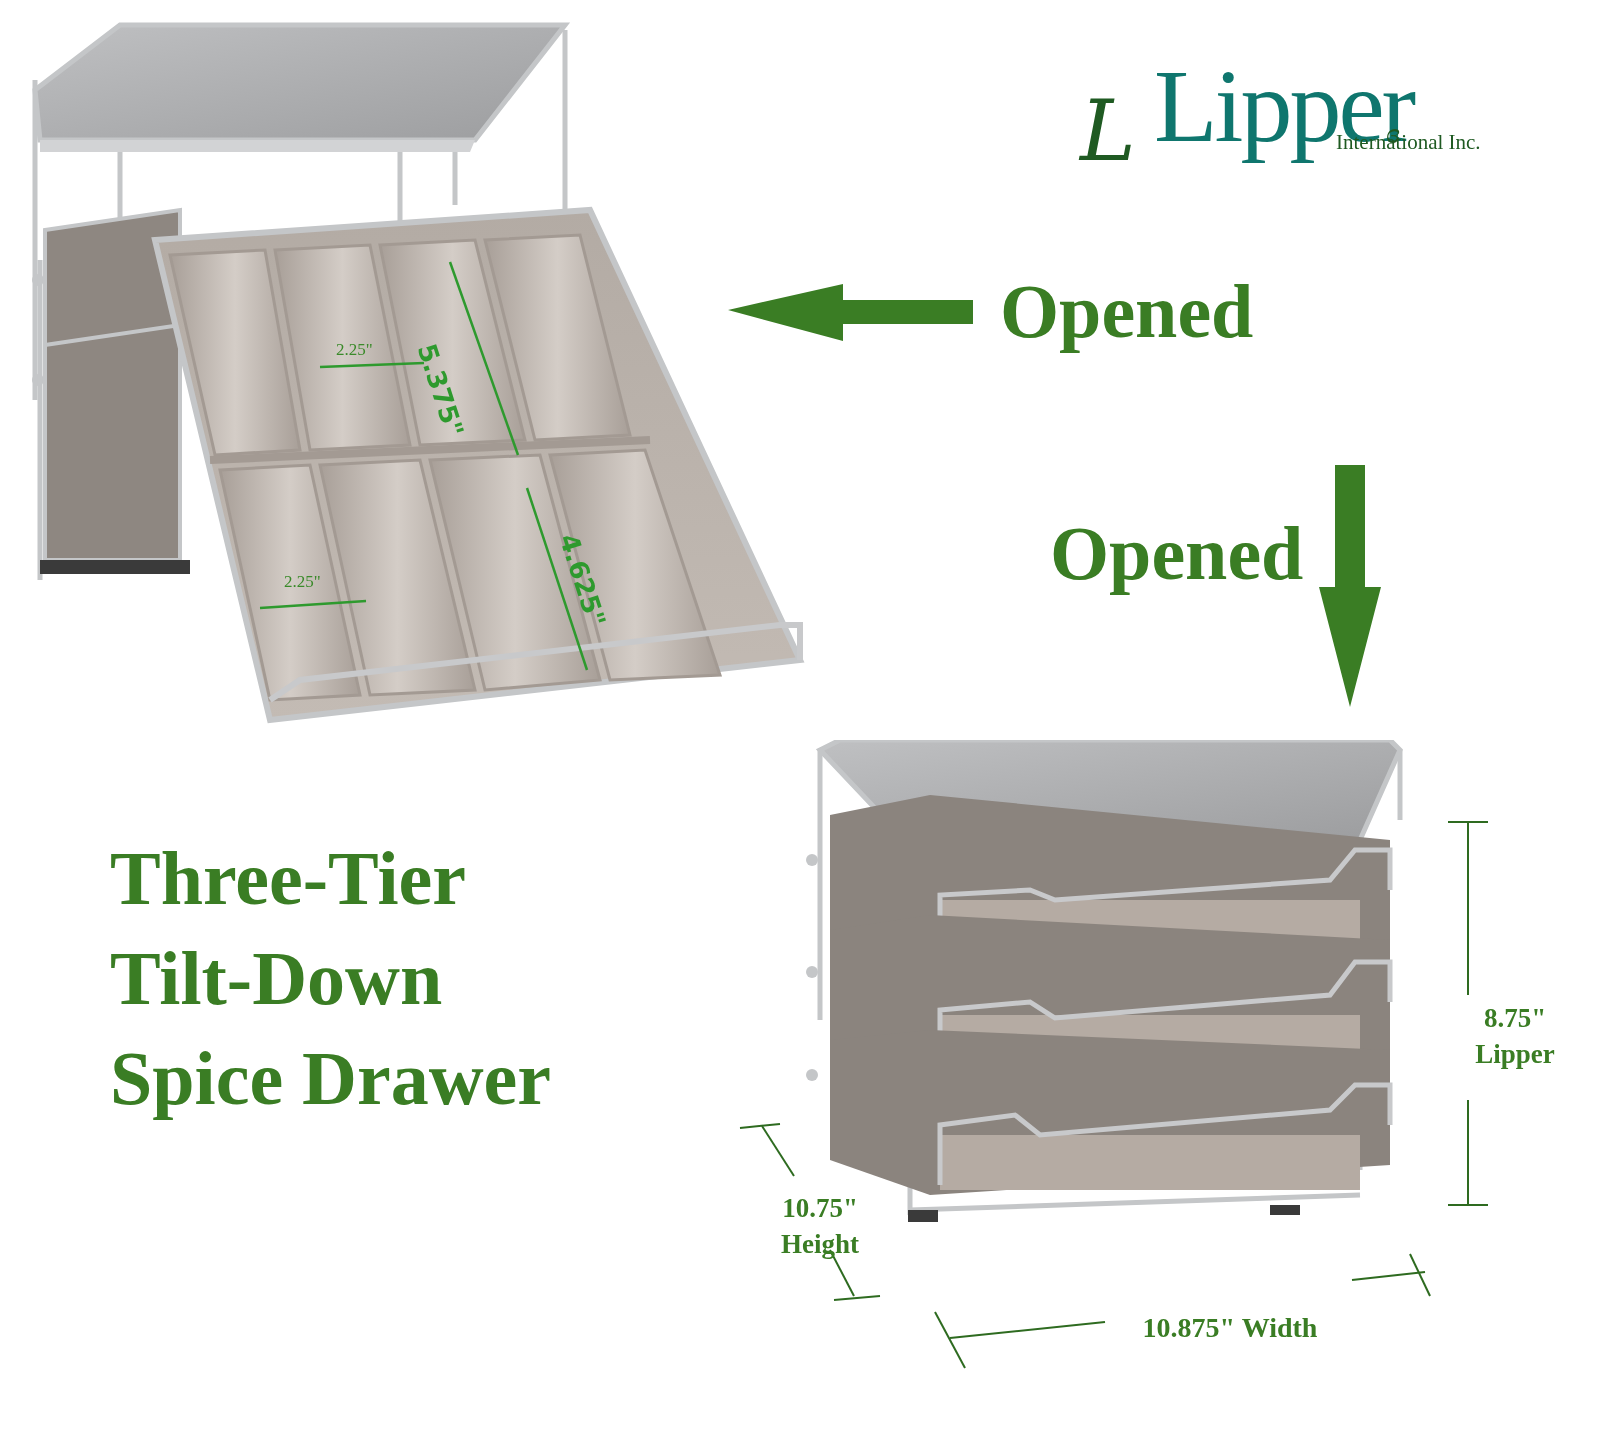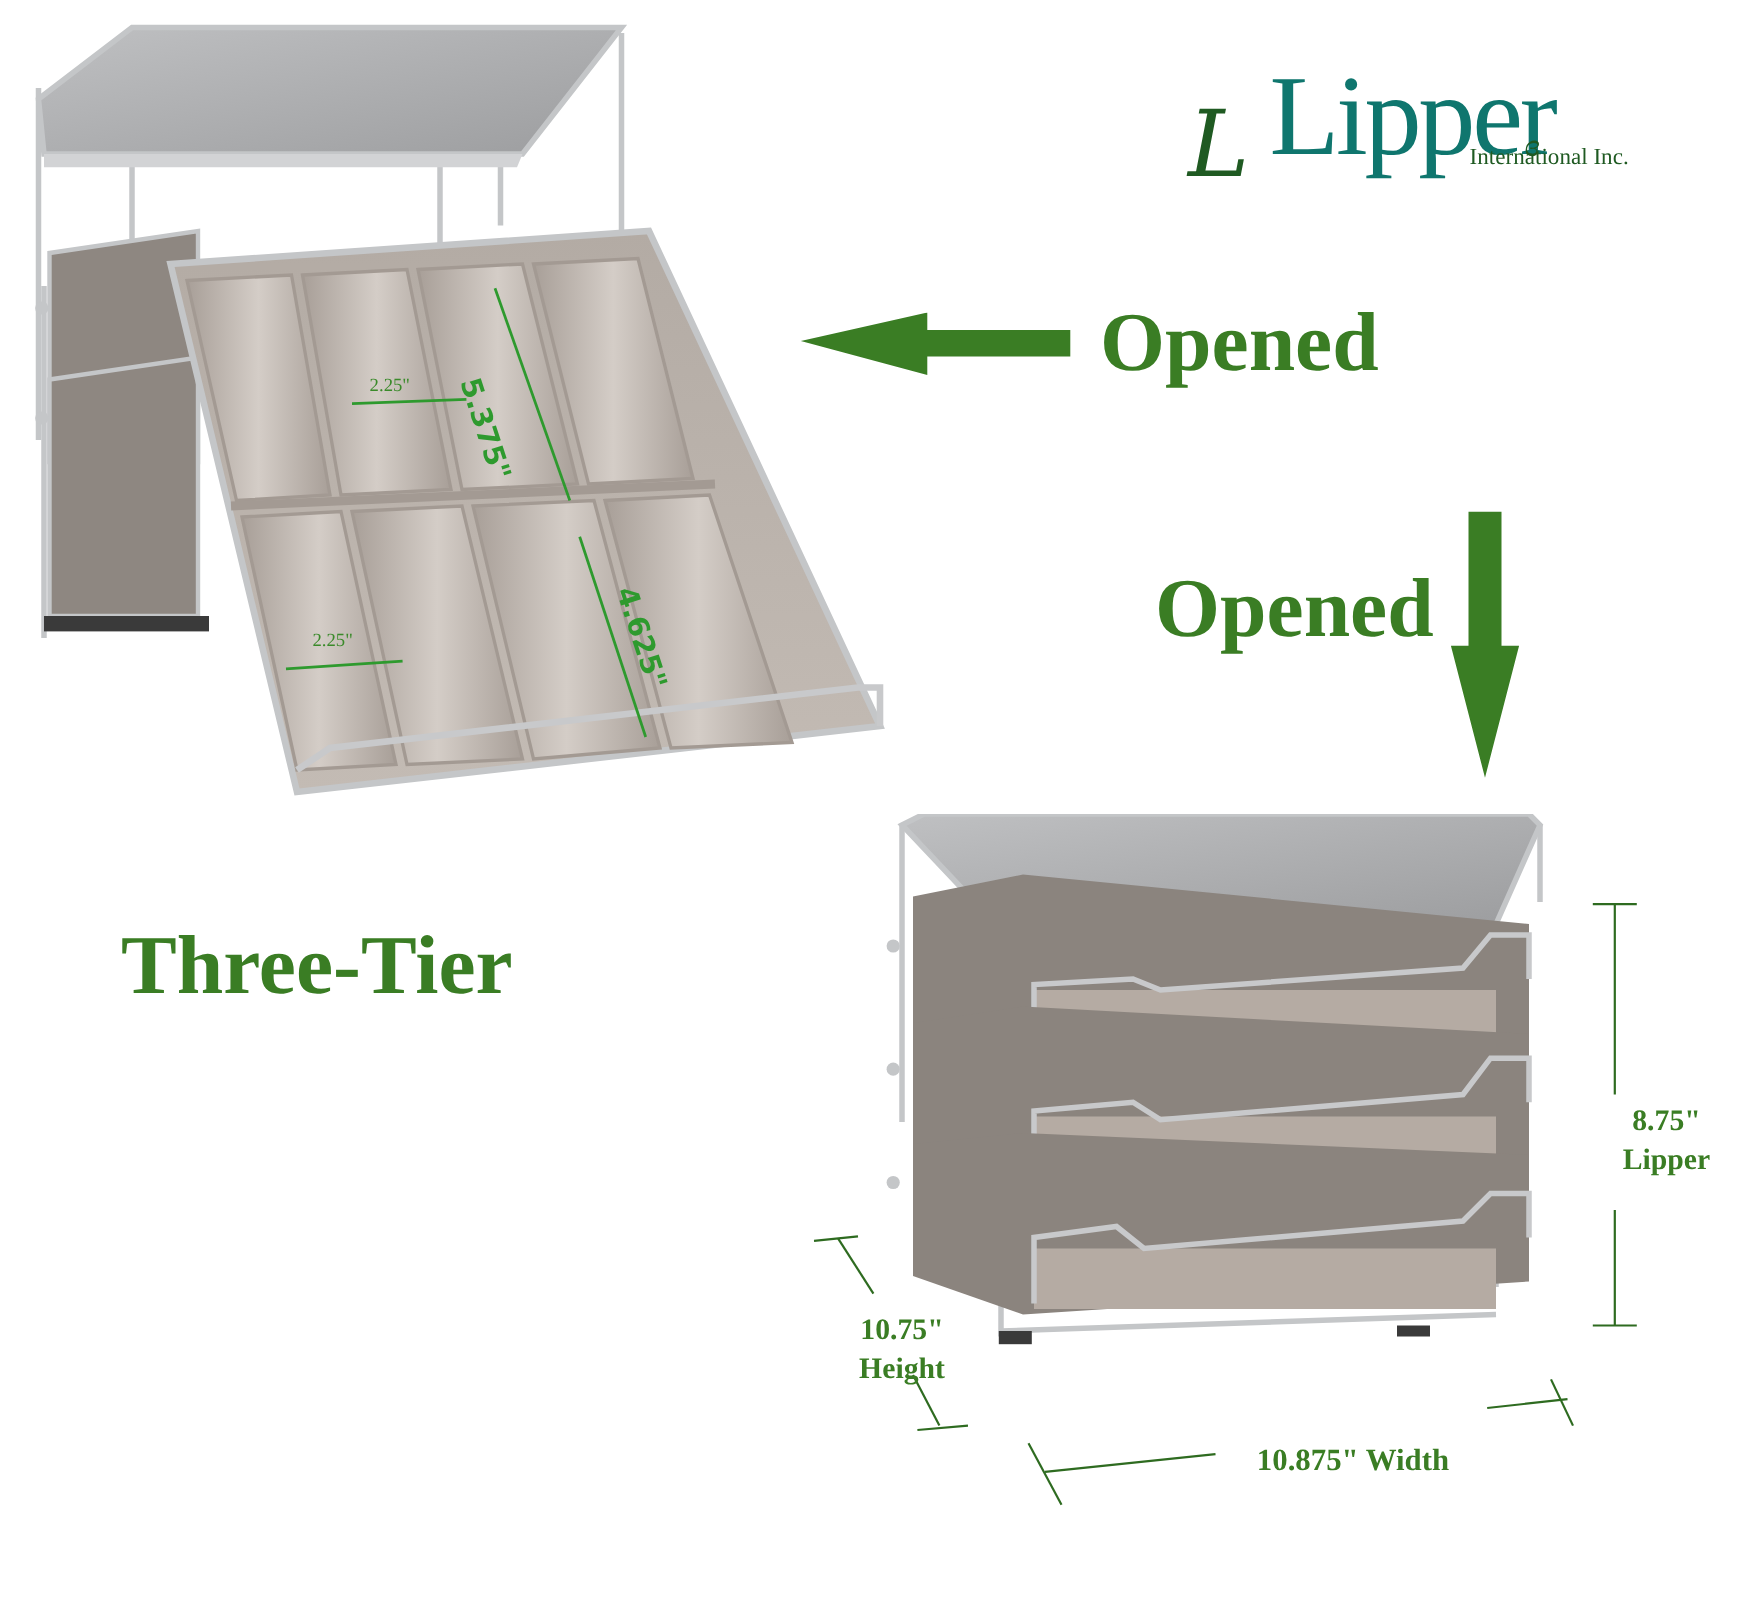--- a/index.html
+++ b/index.html
@@ -186,13 +186,15 @@
   <div>Lipper</div>
 </div>
 <div class="abs dim dim-depth">
   <div>10.75"</div>
   <div>Height</div>
 </div>
 <div class="abs dim dim-width">10.875" Width</div>
 
 <div class="abs title">
   <div>Three-Tier</div>
+  <div>Tilt-Down</div>
+  <div>Spice Drawer</div>
 </div>
 
 </body></html>

